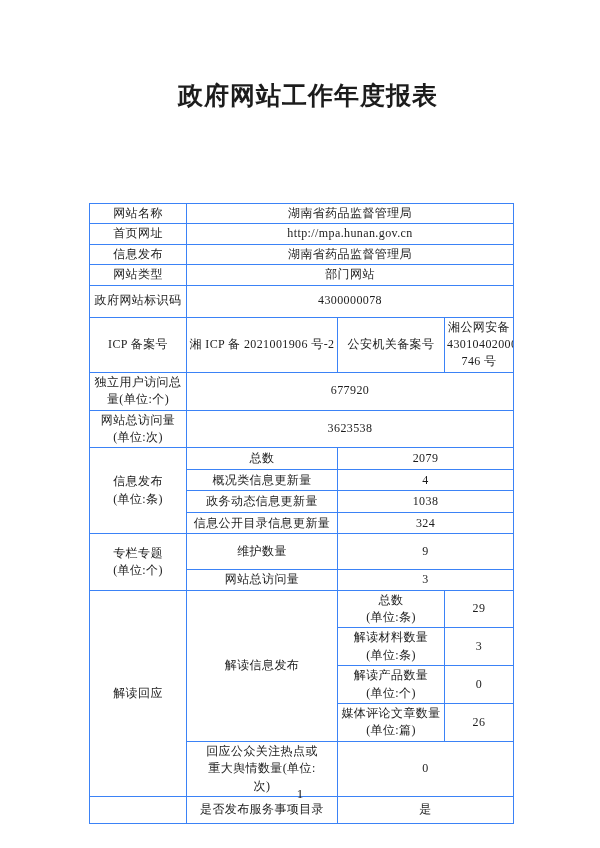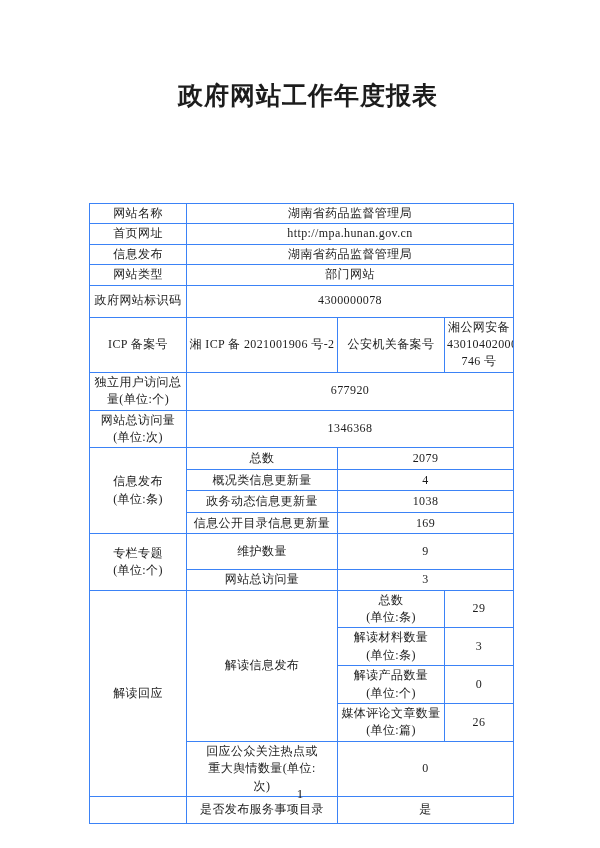--- a/index.html
+++ b/index.html
@@ -125,40 +125,40 @@
     </tr>
 
     <tr style="height:35px">
       <td>独立用户访问总
 量(单位:个)</td>
       <td colspan="3">677920</td>
     </tr>
     <tr style="height:36px">
       <td>网站总访问量
 (单位:次)</td>
-      <td colspan="3">1346368</td>
+      <td colspan="3">3623538</td>
     </tr>
 
     <tr style="height:22px">
       <td rowspan="4">信息发布
 (单位:条)</td>
       <td>总数</td>
       <td colspan="2">2079</td>
     </tr>
     <tr style="height:21px">
       <td>概况类信息更新量</td>
       <td colspan="2">4</td>
     </tr>
     <tr style="height:22px">
       <td>政务动态信息更新量</td>
       <td colspan="2">1038</td>
     </tr>
     <tr style="height:21px">
       <td>信息公开目录信息更新量</td>
-      <td colspan="2">169</td>
+      <td colspan="2">324</td>
     </tr>
 
     <tr style="height:36px">
       <td rowspan="2">专栏专题
 (单位:个)</td>
       <td>维护数量</td>
       <td colspan="2">9</td>
     </tr>
     <tr style="height:20px">
       <td>网站总访问量</td>

